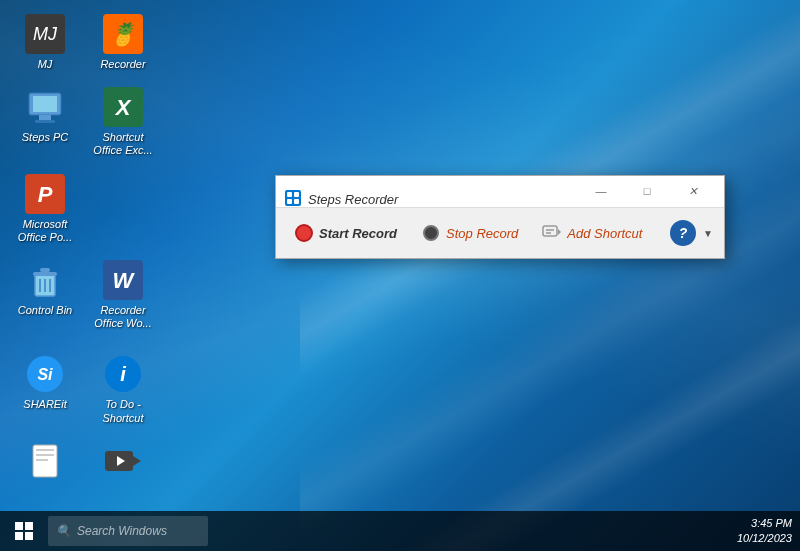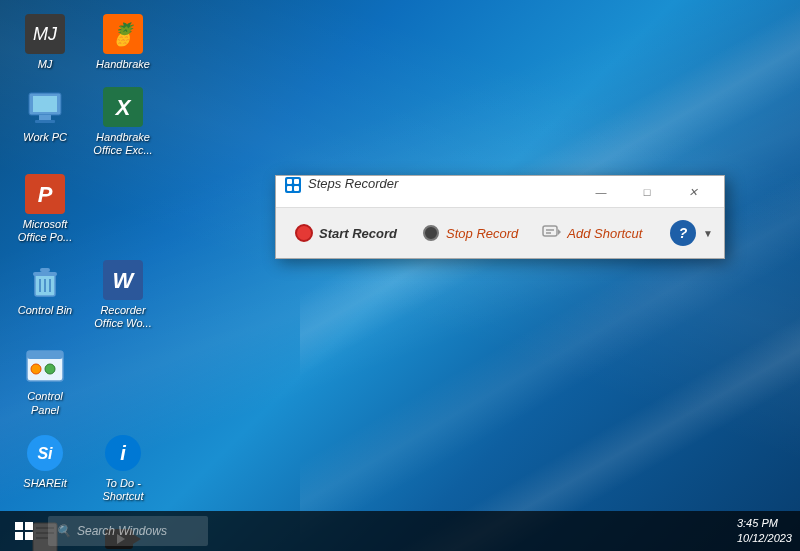--- a/index.html
+++ b/index.html
@@ -109,21 +109,21 @@
       margin-left: auto;
       display: flex;
       align-items: center;
       padding-right: 8px;
       gap: 4px;
       color: white;
       font-size: 11px;
     }
 
     .taskbar-time {
-      text-align: left;
+      text-align: right;
       line-height: 1.4;
     }
 
     
     .desktop-icons {
       position: absolute;
       top: 10px;
       left: 10px;
       display: flex;
       flex-direction: column;
@@ -173,21 +173,21 @@
       background: #f0f0f0;
       border: 1px solid #aaa;
       box-shadow: 4px 4px 15px rgba(0,0,0,0.4);
       z-index: 200;
     }
 
     .window-titlebar {
       background: #ffffff;
       height: 32px;
       display: flex;
-      align-items: flex-start;
+      align-items: flex-end;
       padding: 0 8px;
       border-bottom: 1px solid #ddd;
       user-select: none;
     }
 
     .window-icon {
       width: 18px;
       height: 18px;
       margin-right: 6px;
       display: flex;
@@ -332,44 +332,44 @@
         </div>
         <span class="icon-label">MJ</span>
       </div>
       <div class="desktop-icon">
         <div class="icon-img">
           <svg width="40" height="40" viewBox="0 0 40 40">
             <rect width="40" height="40" rx="4" fill="#ff6600"></rect>
             <text x="20" y="28" font-size="22" text-anchor="middle" fill="white">🍍</text>
           </svg>
         </div>
-        <span class="icon-label">Handbrake</span>
+        <span class="icon-label">Recorder</span>
       </div>
     </div>
 
     <div class="icon-row">
       <div class="desktop-icon">
         <div class="icon-img">
           <svg width="40" height="40" viewBox="0 0 40 40">
             <rect x="4" y="6" width="32" height="22" rx="2" fill="#5b9bd5" stroke="#2e75b6" stroke-width="1"></rect>
             <rect x="8" y="9" width="24" height="16" fill="#87ceeb"></rect>
             <rect x="14" y="28" width="12" height="5" fill="#5b9bd5"></rect>
             <rect x="10" y="33" width="20" height="3" rx="1" fill="#2e75b6"></rect>
           </svg>
         </div>
-        <span class="icon-label">Work PC</span>
+        <span class="icon-label">Steps PC</span>
       </div>
       <div class="desktop-icon">
         <div class="icon-img">
           <svg width="40" height="40" viewBox="0 0 40 40">
             <rect width="40" height="40" rx="4" fill="#217346"></rect>
             <text x="20" y="28" font-size="22" text-anchor="middle" fill="white" font-weight="bold">X</text>
           </svg>
         </div>
-        <span class="icon-label">Handbrake Office Exc...</span>
+        <span class="icon-label">Shortcut Office Exc...</span>
       </div>
     </div>
 
     <div class="icon-row">
       <div class="desktop-icon">
         <div class="icon-img">
           <svg width="40" height="40" viewBox="0 0 40 40">
             <rect width="40" height="40" rx="4" fill="#d04423"></rect>
             <text x="20" y="28" font-size="22" text-anchor="middle" fill="white" font-weight="bold">P</text>
           </svg>
@@ -397,31 +397,20 @@
           <svg width="40" height="40" viewBox="0 0 40 40">
             <rect width="40" height="40" rx="4" fill="#2b579a"></rect>
             <text x="20" y="28" font-size="22" text-anchor="middle" fill="white" font-weight="bold">W</text>
           </svg>
         </div>
         <span class="icon-label">Recorder Office Wo...</span>
       </div>
     </div>
 
     <div class="icon-row">
-      <div class="desktop-icon">
-        <div class="icon-img">
-          <svg width="40" height="40" viewBox="0 0 40 40">
-            <rect x="2" y="5" width="36" height="30" rx="3" fill="#e8f4fd" stroke="#5b9bd5" stroke-width="1.5"></rect>
-            <rect x="2" y="5" width="36" height="8" rx="3" fill="#5b9bd5"></rect>
-            <circle cx="11" cy="23" r="5" fill="#ff9800" stroke="#e65100" stroke-width="1"></circle>
-            <circle cx="25" cy="23" r="5" fill="#4caf50" stroke="#2e7d32" stroke-width="1"></circle>
-          </svg>
-        </div>
-        <span class="icon-label">Control Panel</span>
-      </div>
     </div>
 
     <div class="icon-row">
       <div class="desktop-icon">
         <div class="icon-img">
           <svg width="40" height="40" viewBox="0 0 40 40">
             <circle cx="20" cy="20" r="18" fill="#2196f3"></circle>
             <text x="20" y="26" font-size="16" text-anchor="middle" fill="white" font-weight="bold">Si</text>
           </svg>
         </div>

